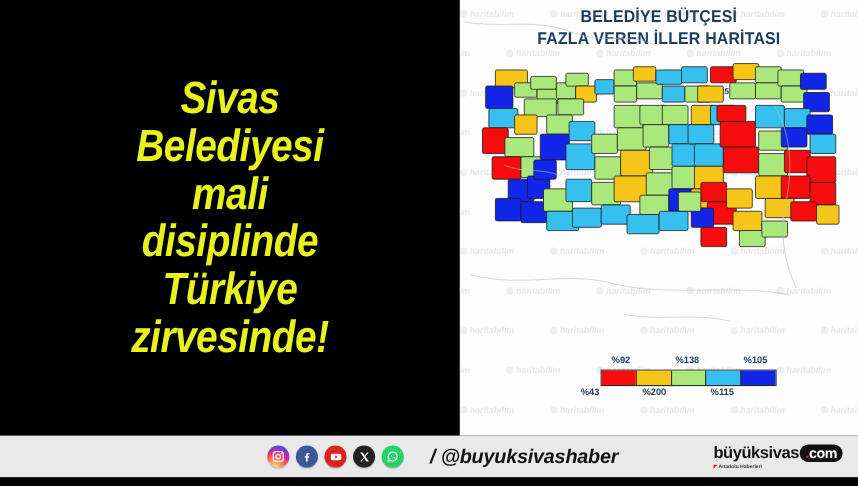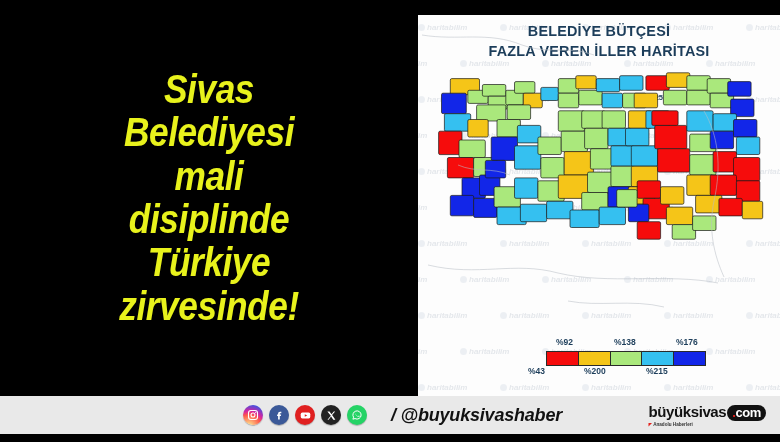--- a/index.html
+++ b/index.html
@@ -10,21 +10,21 @@
   
   #left-panel{position:absolute;left:0;top:0;width:418px;height:396px;background:#000;
        display:flex;align-items:center;justify-content:center;}
   #headline{width:330px;text-align:center;color:#e8f21c;
        font-family:"Liberation Sans","DejaVu Sans",sans-serif;
        font-weight:700;font-style:italic;font-size:41px;line-height:1.06;
        letter-spacing:-0.5px;transform:scaleX(.86);transform-origin:center center;}
   #headline .hl{display:block;white-space:nowrap;}
 
   
-  #map-panel{position:absolute;left:418px;top:15px;width:362px;height:396px;
+  #map-panel{position:absolute;left:418px;top:0;width:362px;height:396px;
        background:#fdfdfd;overflow:hidden;}
   #watermarks{position:absolute;inset:0;opacity:.5;}
   .wm{position:absolute;color:#ccd2da;font-size:8px;font-style:italic;font-weight:700;
        white-space:nowrap;}
   .wm::before{content:"";display:inline-block;width:7px;height:7px;border-radius:50%;
        background:#dde3ea;margin-right:2px;vertical-align:-1px;}
 
   #map-title{position:absolute;left:0;right:0;top:6px;text-align:center;color:#1c3d5a;
        font-weight:700;font-size:15.5px;line-height:1.26;letter-spacing:.2px;
        transform:scaleX(.93);}
@@ -262,31 +262,31 @@
           <path d="M10,250 C60,262 96,246 140,258 C190,270 250,258 300,268"></path>
           <path d="M286,96 C300,120 304,150 296,186 C290,214 296,240 306,262"></path>
           <path d="M40,150 C58,158 74,152 92,160"></path>
           <path d="M150,286 C180,292 214,284 246,292"></path>
         </g>
     </svg>
 
     <div id="legend">
       <div class="lg-lab lg-top" style="left:28px">%92</div>
       <div class="lg-lab lg-top" style="left:86px">%138</div>
-      <div class="lg-lab lg-top" style="left:148px">%176</div>
+      <div class="lg-lab lg-top" style="left:148px">%105</div>
       <div id="legend-bar">
           <div class="sw" style="background: rgb(246, 12, 12);"></div>
           <div class="sw" style="background: rgb(245, 197, 24);"></div>
           <div class="sw" style="background: rgb(170, 232, 124);"></div>
           <div class="sw" style="background: rgb(53, 192, 240);"></div>
           <div class="sw" style="background: rgb(18, 38, 232);"></div>
         </div>
       <div class="lg-lab lg-bot" style="left:0px">%43</div>
       <div class="lg-lab lg-bot" style="left:56px">%200</div>
-      <div class="lg-lab lg-bot" style="left:118px">%215</div>
+      <div class="lg-lab lg-bot" style="left:118px">%115</div>
     </div>
   </div>
 
   <div id="footer">
     <div id="social">
       <span class="soc" id="ig">
         <svg width="12" height="12" viewBox="0 0 24 24" fill="none" stroke="#fff" stroke-width="2.2">
           <rect x="3" y="3" width="18" height="18" rx="5"></rect>
             <circle cx="12" cy="12" r="4"></circle>
           <circle cx="17.3" cy="6.7" r="1.2" fill="#fff" stroke="none"></circle>

